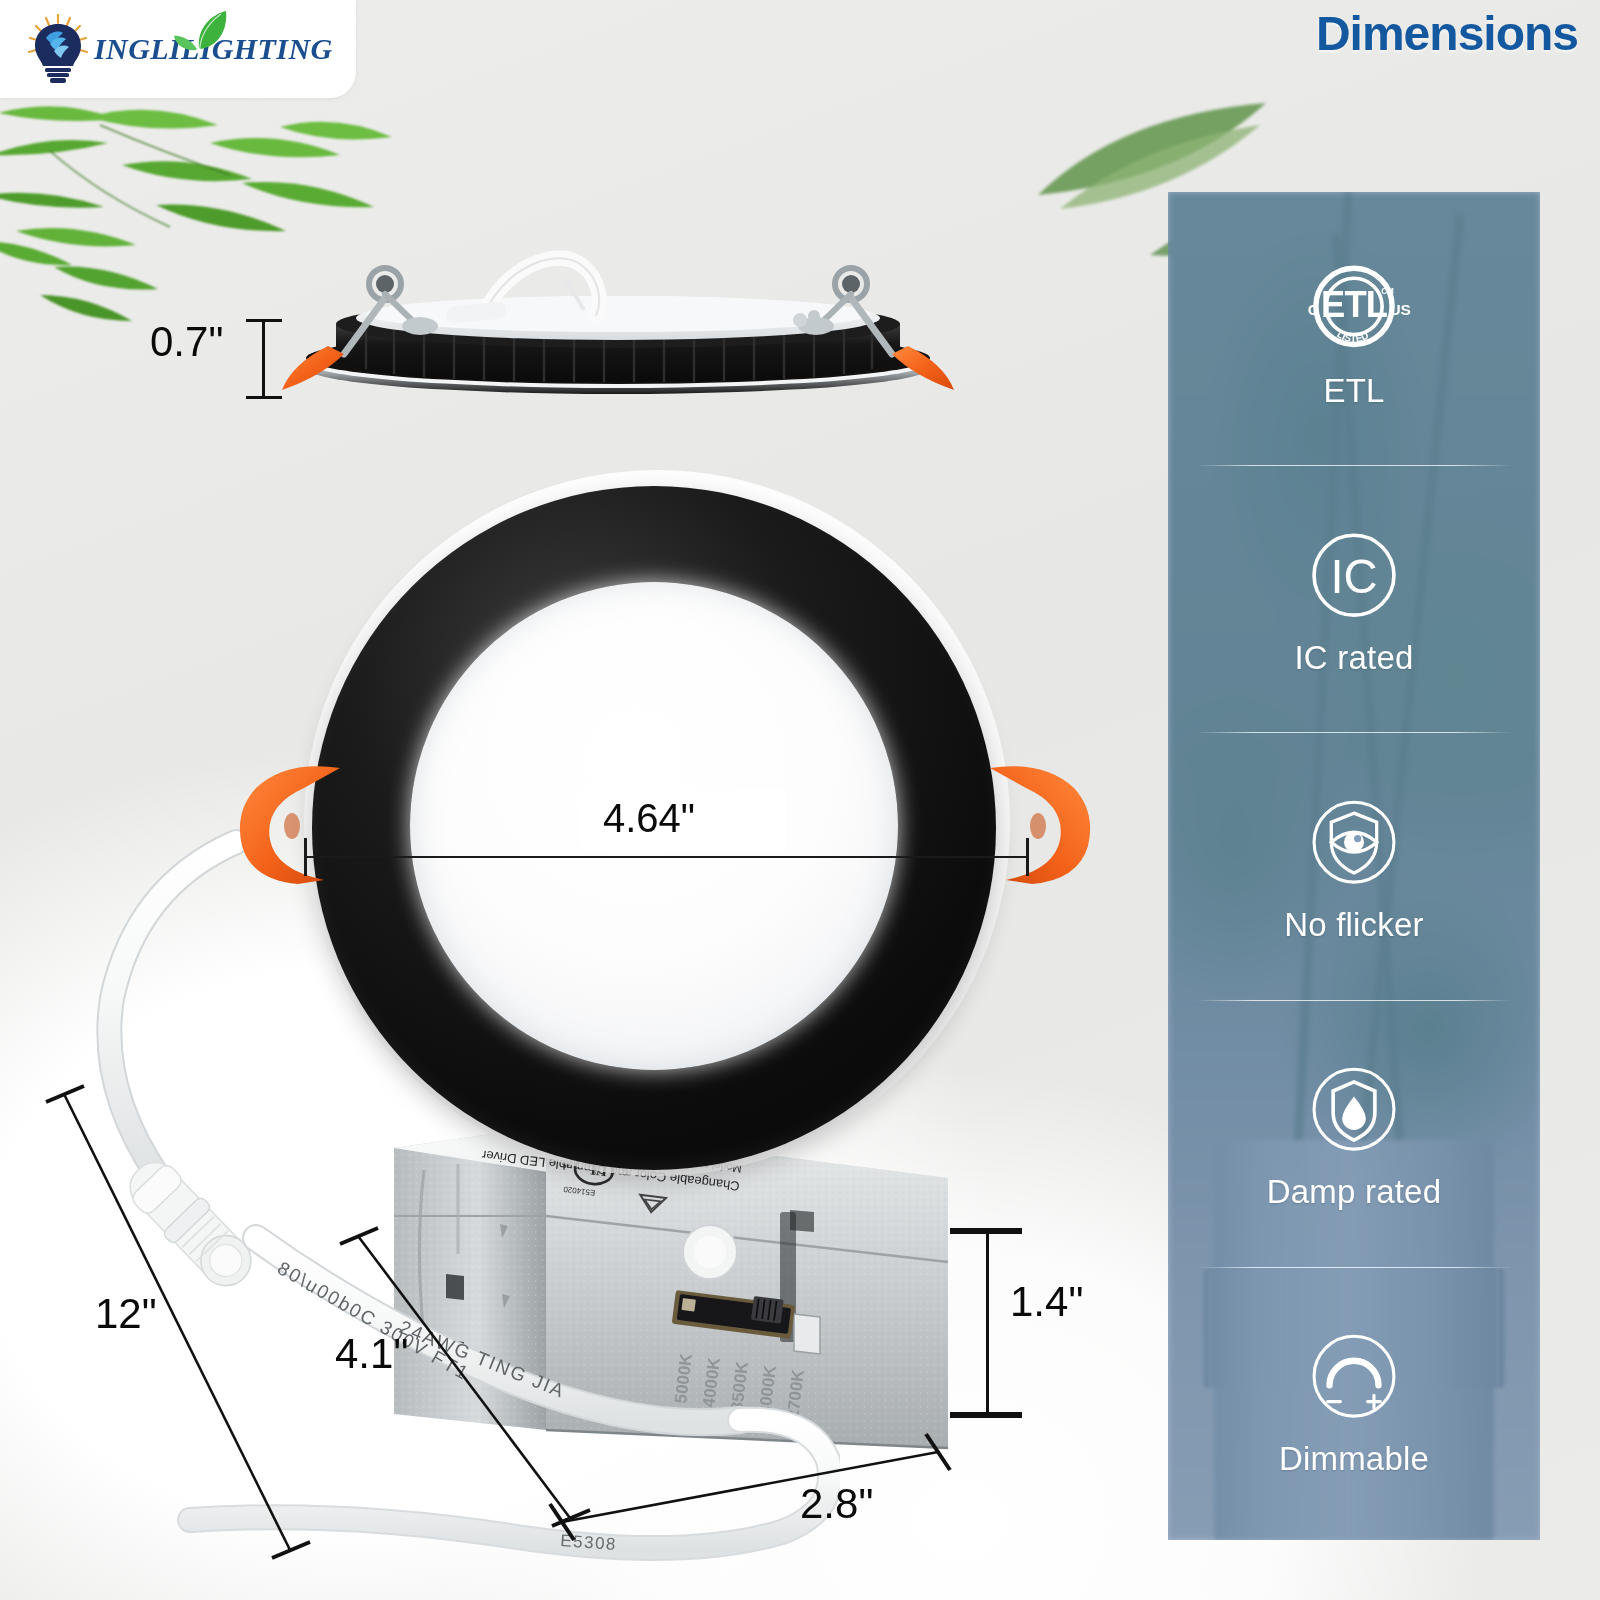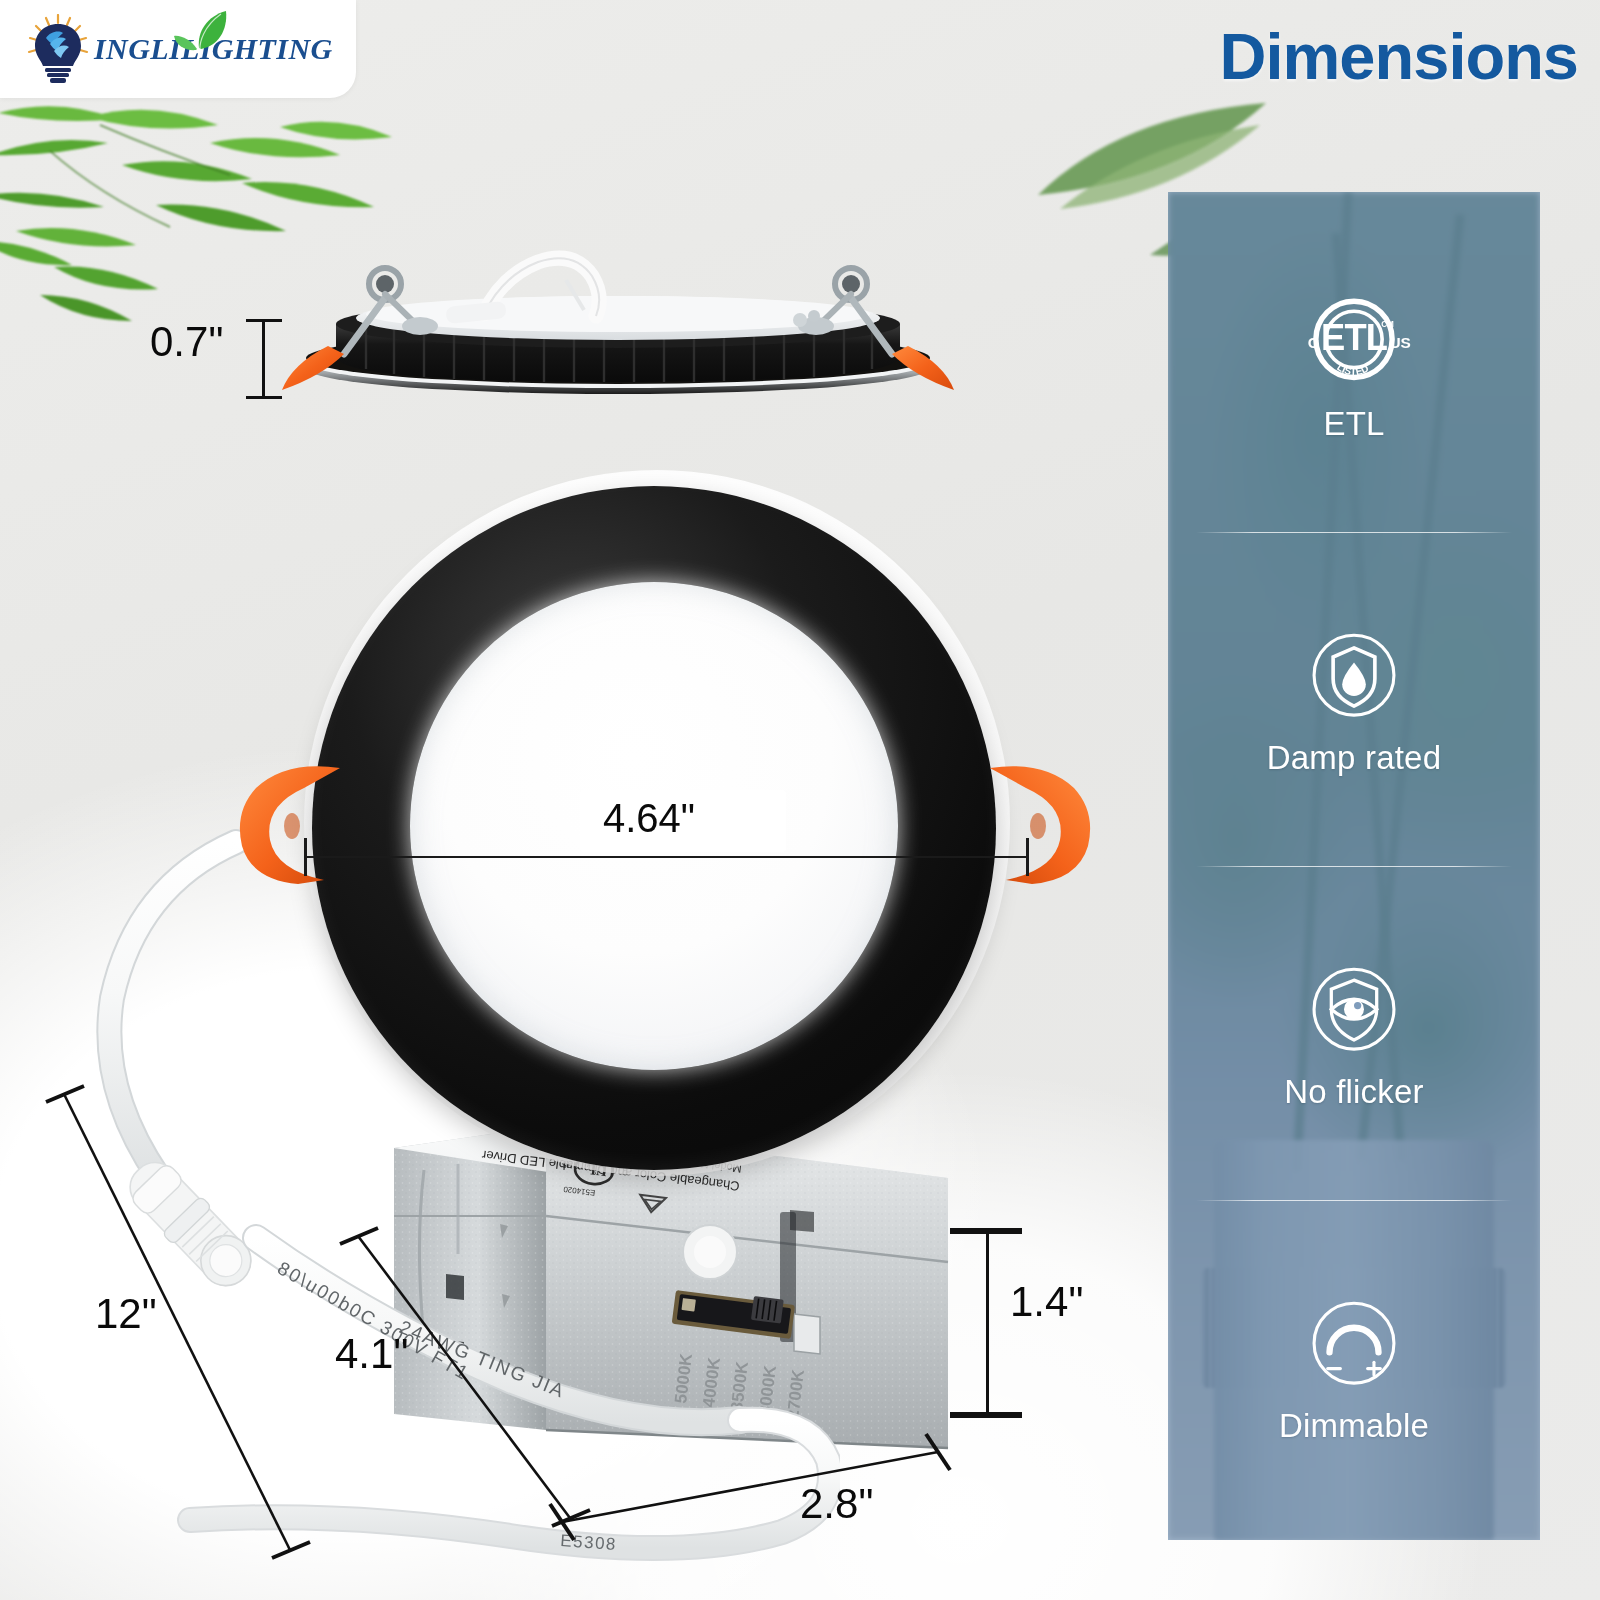--- a/index.html
+++ b/index.html
@@ -42,22 +42,22 @@
     font-family: "Liberation Serif", serif;
     font-weight: bold; font-style: italic;
     font-size: 30px; letter-spacing: .4px;
     color: #1a4e8f;
     position: relative;
   }
   .logo-leaf { position: absolute; left: 173px; top: 8px; width: 56px; height: 44px; z-index: 13; }
 
   
   .title {
-    position: absolute; right: 22px; top: 19px;
-    font-size: 65px; font-weight: bold;
+    position: absolute; right: 22px; top: 6px;
+    font-size: 48px; font-weight: bold;
     color: #14599f;
     letter-spacing: -1px;
     text-shadow: 0 2px 3px rgba(255,255,255,.6);
     z-index: 11;
     margin-left: 37px;
   }
 
   
   .cert-panel {
     position: absolute; left: 1168px; top: 192px;
@@ -571,39 +571,46 @@
           </g>
           <path id="etlArc" d="M40 82 A30 30 0 0 0 90 82" fill="none"></path>
           <text font-size="11" font-weight="bold" fill="#fff" font-family="Liberation Sans, sans-serif">
             <textPath href="#etlArc" startOffset="14%">LISTED</textPath>
           </text>
         </svg>
         <div class="cert-label">ETL</div>
       </div>
 
 
-
       <div class="cert-item">
         <svg class="cert-icon" viewBox="0 0 130 120">
-          <circle cx="65" cy="58" r="44" fill="none" stroke="#fff" stroke-width="3.4"></circle>
-          <path d="M65 28 L88 38 L88 62 Q88 82 65 92 Q42 82 42 62 L42 38 Z" fill="none" stroke="#fff" stroke-width="4"></path>
-          <path d="M65 44 Q78 60 78 68 A13 13 0 0 1 52 68 Q52 60 65 44 Z" fill="#fff"></path>
+          <circle cx="65" cy="58" r="44" fill="none" stroke="#fff" stroke-width="4"></circle>
+          <text x="65" y="78" font-size="52" fill="#fff" text-anchor="middle" font-family="Liberation Sans, sans-serif">IC</text>
         </svg>
-        <div class="cert-label">Damp rated</div>
+        <div class="cert-label">IC rated</div>
       </div>
 
       <div class="cert-item">
         <svg class="cert-icon" viewBox="0 0 130 120">
           <circle cx="65" cy="58" r="44" fill="none" stroke="#fff" stroke-width="3.4"></circle>
           <path d="M65 26 L90 36 L90 58 Q90 80 65 92 Q40 80 40 58 L40 36 Z" fill="none" stroke="#fff" stroke-width="3.6"></path>
           <path d="M40 58 Q65 36 90 58 Q65 80 40 58 Z" fill="none" stroke="#fff" stroke-width="3.6"></path>
           <circle cx="65" cy="58" r="11" fill="#fff"></circle>
           <circle cx="69" cy="54" r="4" fill="#7f9cbb"></circle>
         </svg>
         <div class="cert-label">No flicker</div>
+      </div>
+
+      <div class="cert-item">
+        <svg class="cert-icon" viewBox="0 0 130 120">
+          <circle cx="65" cy="58" r="44" fill="none" stroke="#fff" stroke-width="3.4"></circle>
+          <path d="M65 28 L88 38 L88 62 Q88 82 65 92 Q42 82 42 62 L42 38 Z" fill="none" stroke="#fff" stroke-width="4"></path>
+          <path d="M65 44 Q78 60 78 68 A13 13 0 0 1 52 68 Q52 60 65 44 Z" fill="#fff"></path>
+        </svg>
+        <div class="cert-label">Damp rated</div>
       </div>
 
       <div class="cert-item">
         <svg class="cert-icon" viewBox="0 0 130 120">
           <circle cx="65" cy="58" r="44" fill="none" stroke="#fff" stroke-width="3.4"></circle>
           <path d="M38 68 A27 27 0 0 1 92 68" fill="none" stroke="#fff" stroke-width="7" stroke-linecap="round"></path>
           <g stroke="#fff" stroke-width="3.4" stroke-linecap="round">
             <line x1="36" y1="86" x2="50" y2="86"></line>
             <line x1="80" y1="86" x2="94" y2="86"></line>
             <line x1="87" y1="79" x2="87" y2="93"></line>

